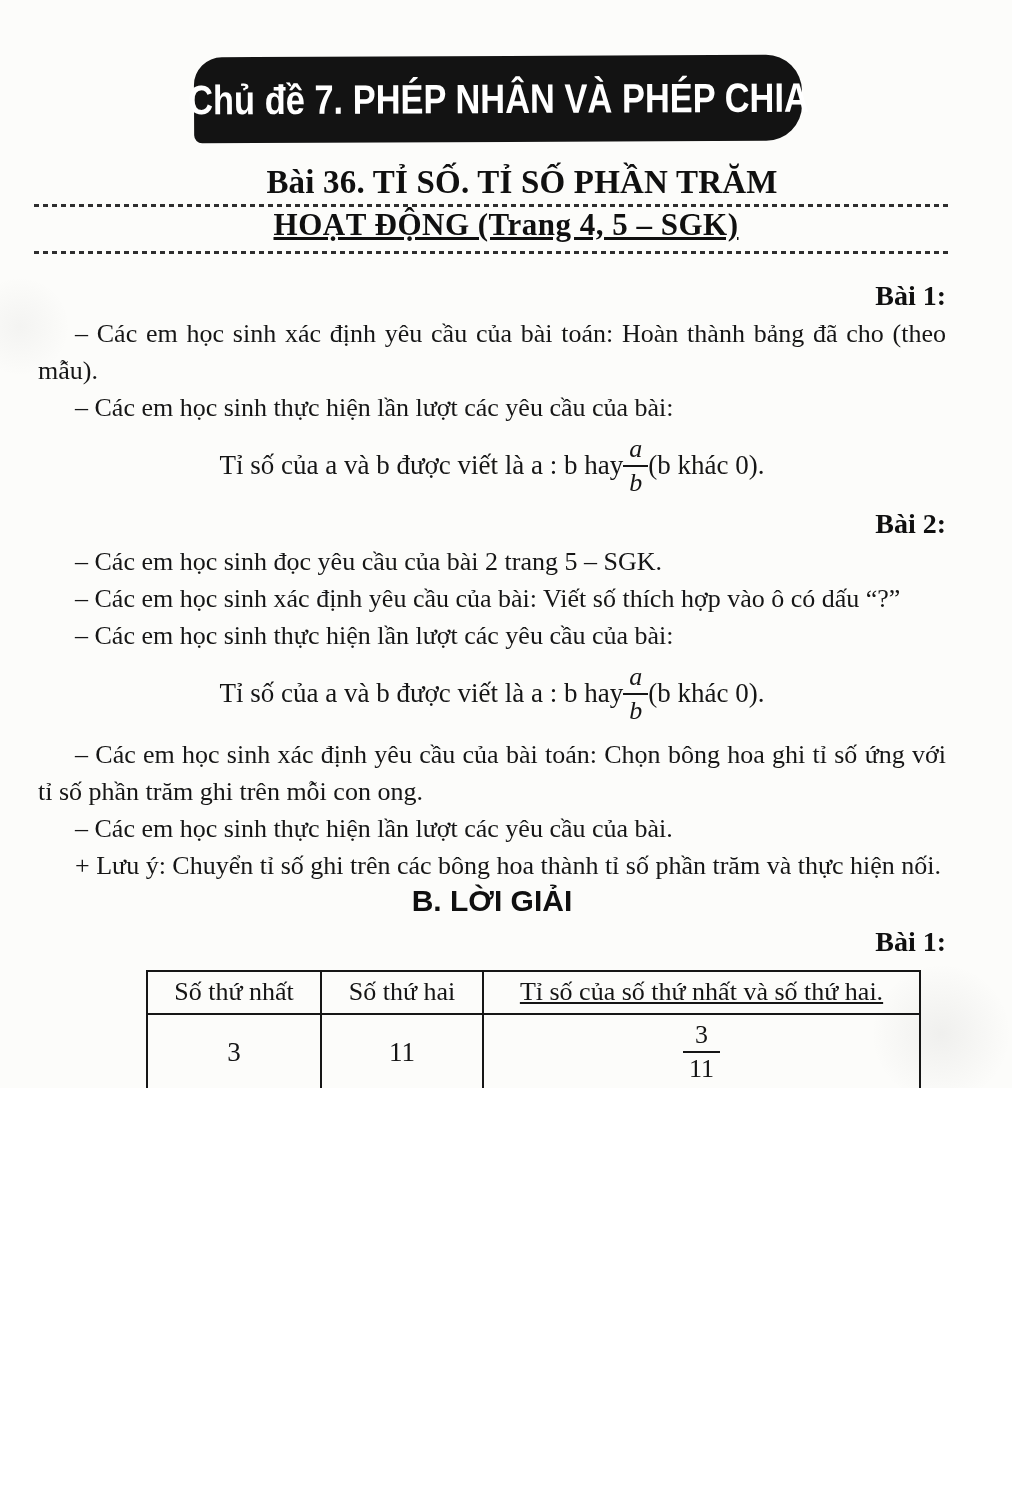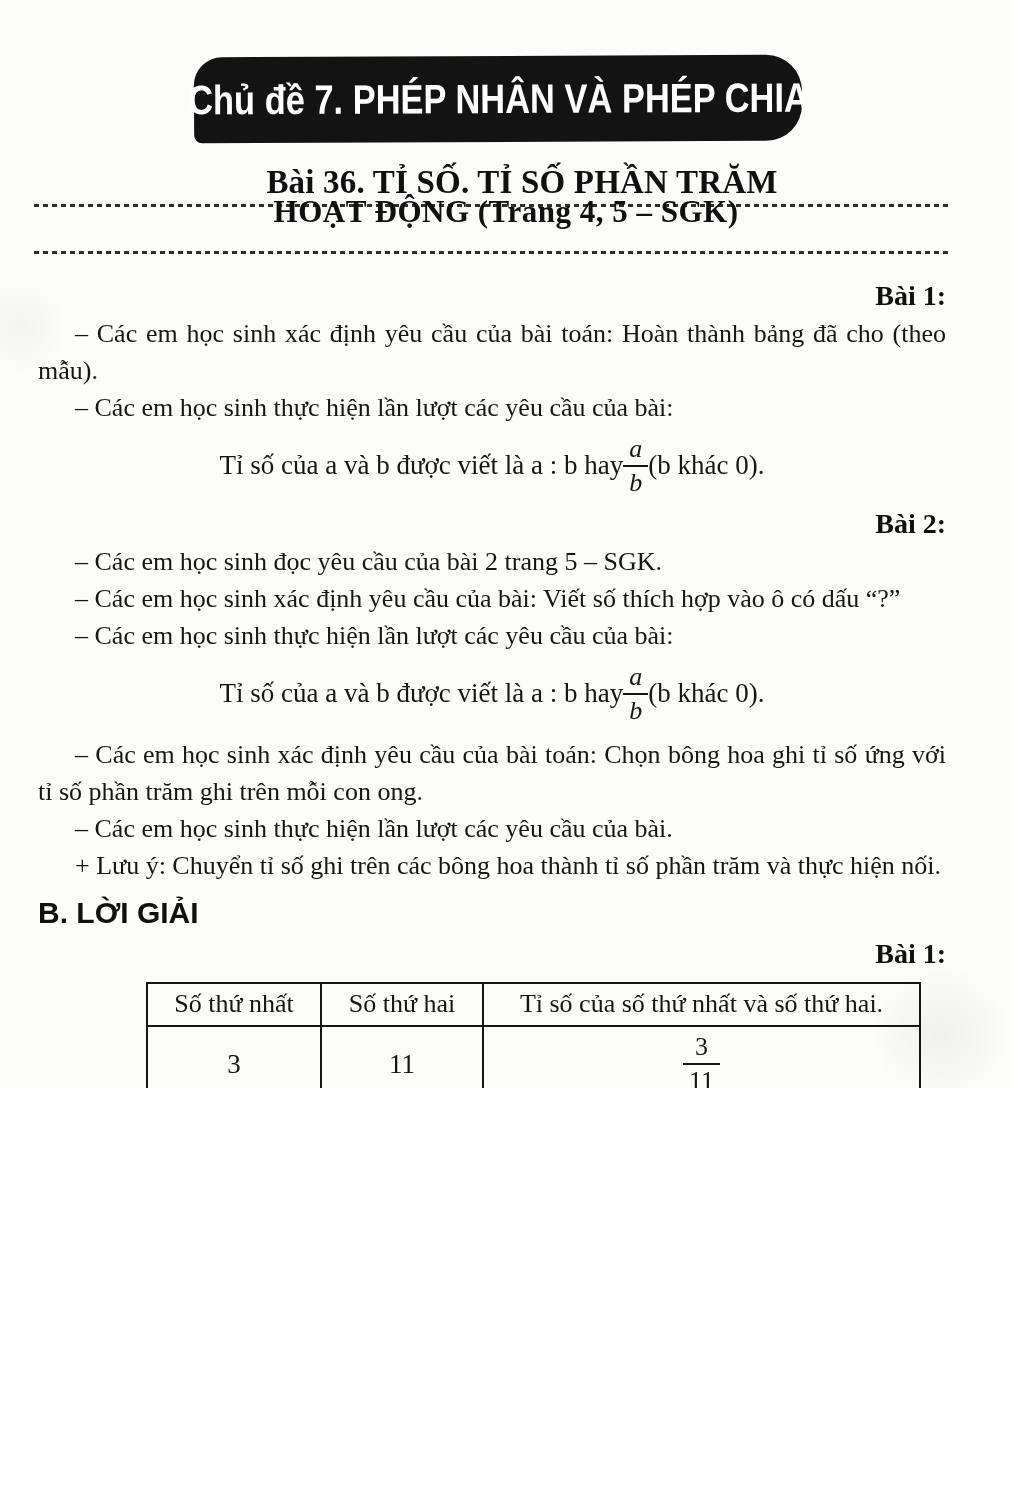--- a/index.html
+++ b/index.html
@@ -36,32 +36,32 @@
     font-weight:700;font-size:33px;color:#101010;
     letter-spacing:0.2px;
   }
   .dashed-rule{
     position:absolute;left:34px;width:914px;height:3px;
     background:repeating-linear-gradient(90deg,#2e2e2e 0 5px,transparent 5px 9px);
   }
   .rule-top{top:204px;}
   .rule-bottom{top:251px;}
   .activity-heading{
-    position:absolute;top:194px;left:0;width:100%;margin:0;
+    position:absolute;top:207px;left:0;width:100%;margin:0;
     text-align:center;
-    font-weight:700;font-size:31px;letter-spacing:0.5px;color:#101010;
+    font-weight:700;font-size:31px;letter-spacing:0.5px;color:#101010;text-decoration:underline;
   }
   
   .content{position:absolute;top:272px;left:38px;width:908px;}
   .section-heading{
     margin:0 0 8px 0;
     font-family:"Liberation Sans","DejaVu Sans",sans-serif;
     font-weight:700;font-size:30px;color:#101010;
   }
-  .section-heading.second{margin-top:12px;}
+  .section-heading.second{margin-top:0;text-align:center;}
   .exercise-label{
     margin:8px 0 3px 0;
     font-weight:700;font-size:28px;color:#101010;text-align:right;
   }
   .line{
     margin:0;
     font-size:26px;line-height:37px;
     text-align:justify;text-indent:37px;
     color:#161616;
   }
@@ -82,21 +82,21 @@
   }
   .solution-table th,.solution-table td{
     border:2.5px solid #161616;
     text-align:center;vertical-align:middle;
     font-weight:400;color:#151515;margin-left:32px;
   }
   .solution-table th{height:41px;font-size:26px;padding:0 10px;}
   .solution-table td{height:73px;font-size:27px;}
   .col-first{width:152px;}
   .col-second{width:140px;}
-  .col-ratio{width:415px;}
+  .col-ratio{width:415px;text-decoration:underline;}
   .page-number{
     position:absolute;left:926px;top:1416px;
     font-family:"Liberation Sans","DejaVu Sans",sans-serif;
     font-size:31px;color:#1b1b1b;
   }
 </style>
 </head>
 <body>
 
 <div class="page">

